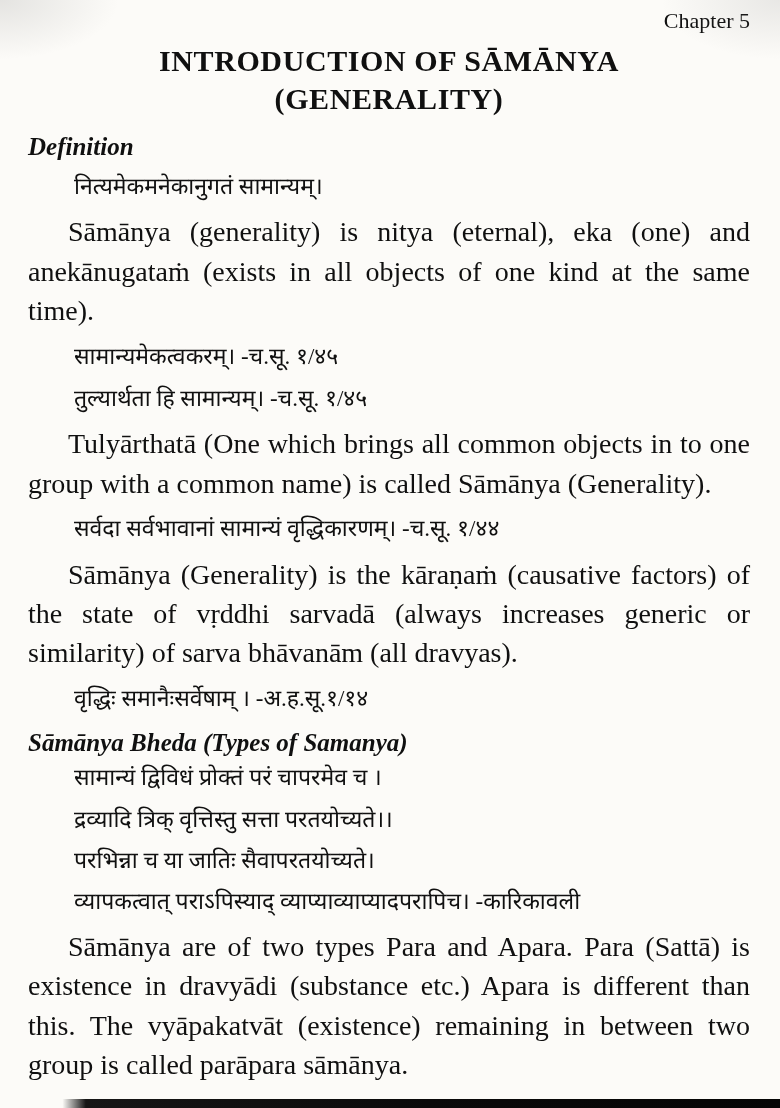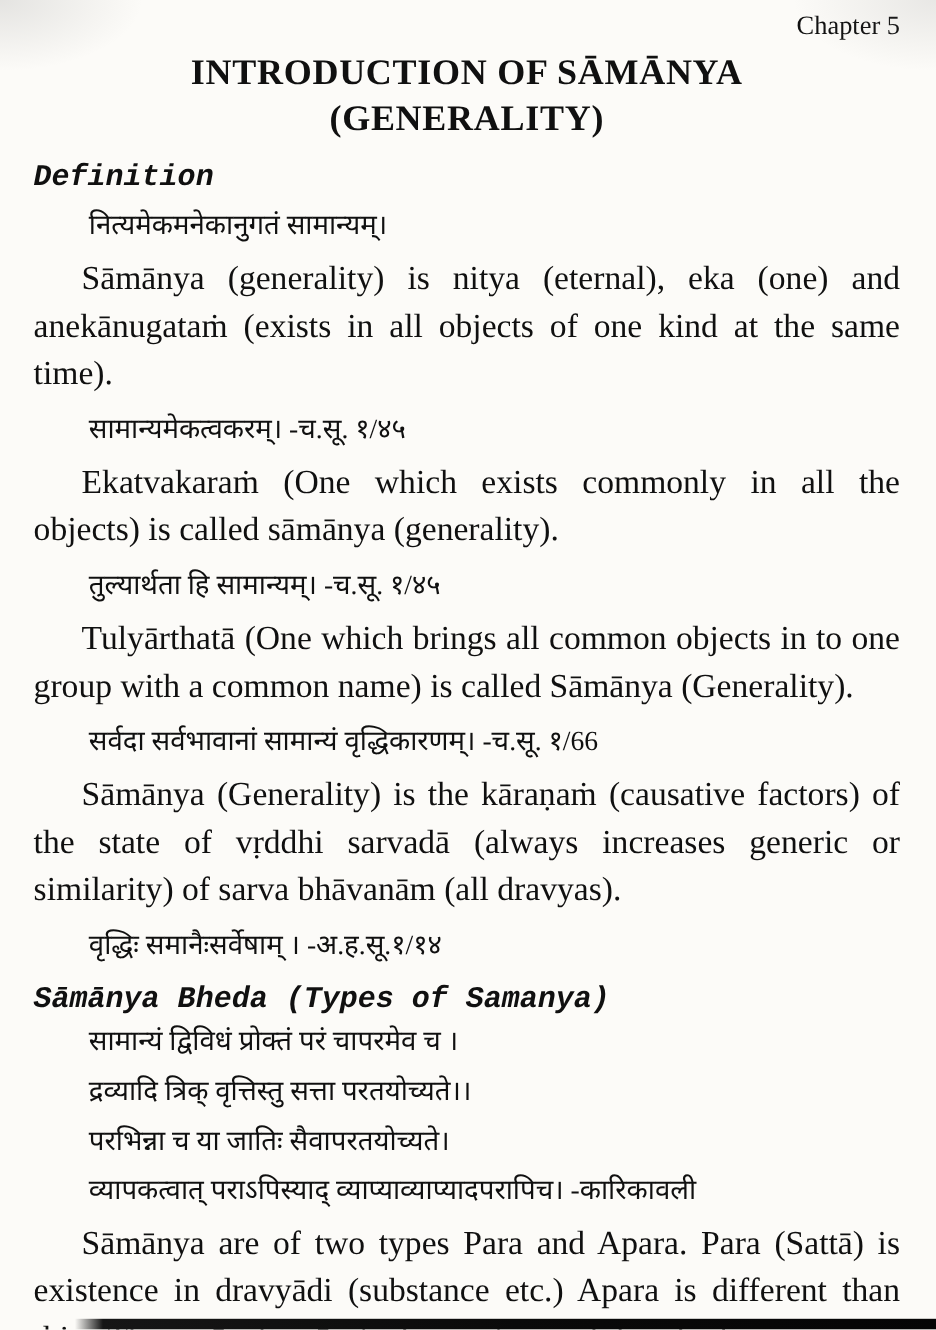--- a/index.html
+++ b/index.html
@@ -30,21 +30,20 @@
     letter-spacing: 0.6px;
     line-height: 1.28;
     margin: 8px 0 12px 0;
   }
   .title span { display: block; text-align: center; }
   .section-heading {
     font-size: 25px;
     font-weight: bold;
     font-style: italic;
     margin: 14px 0 4px 0;
-    font-family: Liberation Mono, monospace;
   }
   .sk {
     font-size: 23px;
     line-height: 1.45;
     padding-left: 46px;
     margin: 9px 0 9px 0;
   }
   .verse .sk {
     margin: 4px 0 8px 0;
   }
@@ -100,27 +99,26 @@
   </h1>
 
   <h2 class="section-heading">Definition</h2>
 
   <p class="sk">नित्यमेकमनेकानुगतं सामान्यम्।</p>
 
   <p class="en">Sāmānya (generality) is nitya (eternal), eka (one) and anekānugataṁ (exists in all objects of one kind at the same time).</p>
 
   <p class="sk">सामान्यमेकत्वकरम्। -च.सू. १/४५</p>
 
-  <p class="en">Ekatvakaraṁ (One which exists commonly in all the objects) is called sāmānya (generality).</p>
 
   <p class="sk">तुल्यार्थता हि सामान्यम्। -च.सू. १/४५</p>
 
   <p class="en">Tulyārthatā (One which brings all common objects in to one group with a common name) is called Sāmānya (Generality).</p>
 
-  <p class="sk">सर्वदा सर्वभावानां सामान्यं वृद्धिकारणम्। -च.सू. १/66</p>
+  <p class="sk">सर्वदा सर्वभावानां सामान्यं वृद्धिकारणम्। -च.सू. १/४४</p>
 
   <p class="en">Sāmānya (Generality) is the kāraṇaṁ (causative factors) of the state of vṛddhi sarvadā (always increases generic or similarity) of sarva bhāvanām (all dravyas).</p>
 
   <p class="sk">वृद्धिः समानैःसर्वेषाम् । -अ.ह.सू.१/१४</p>
 
 
   <h2 class="section-heading">Sāmānya Bheda (Types of Samanya)</h2>
 
   <div class="verse">
     <p class="sk">सामान्यं द्विविधं प्रोक्तं परं चापरमेव च ।</p>

